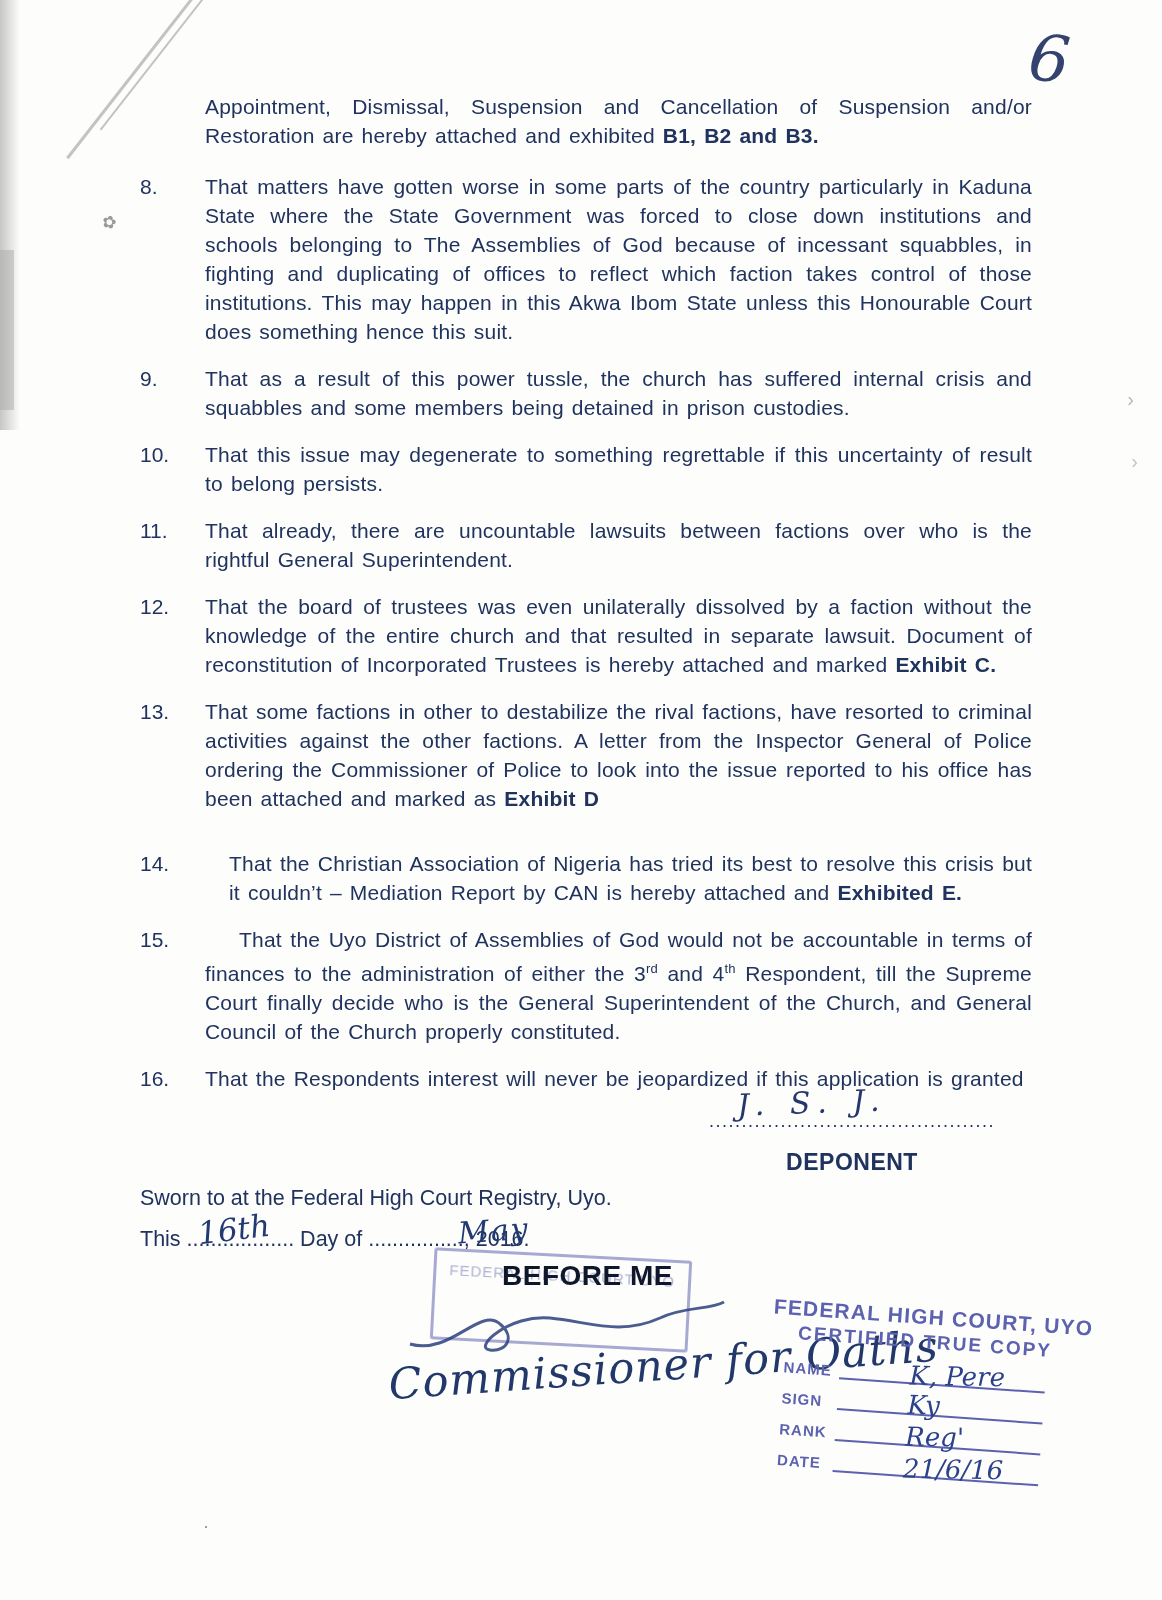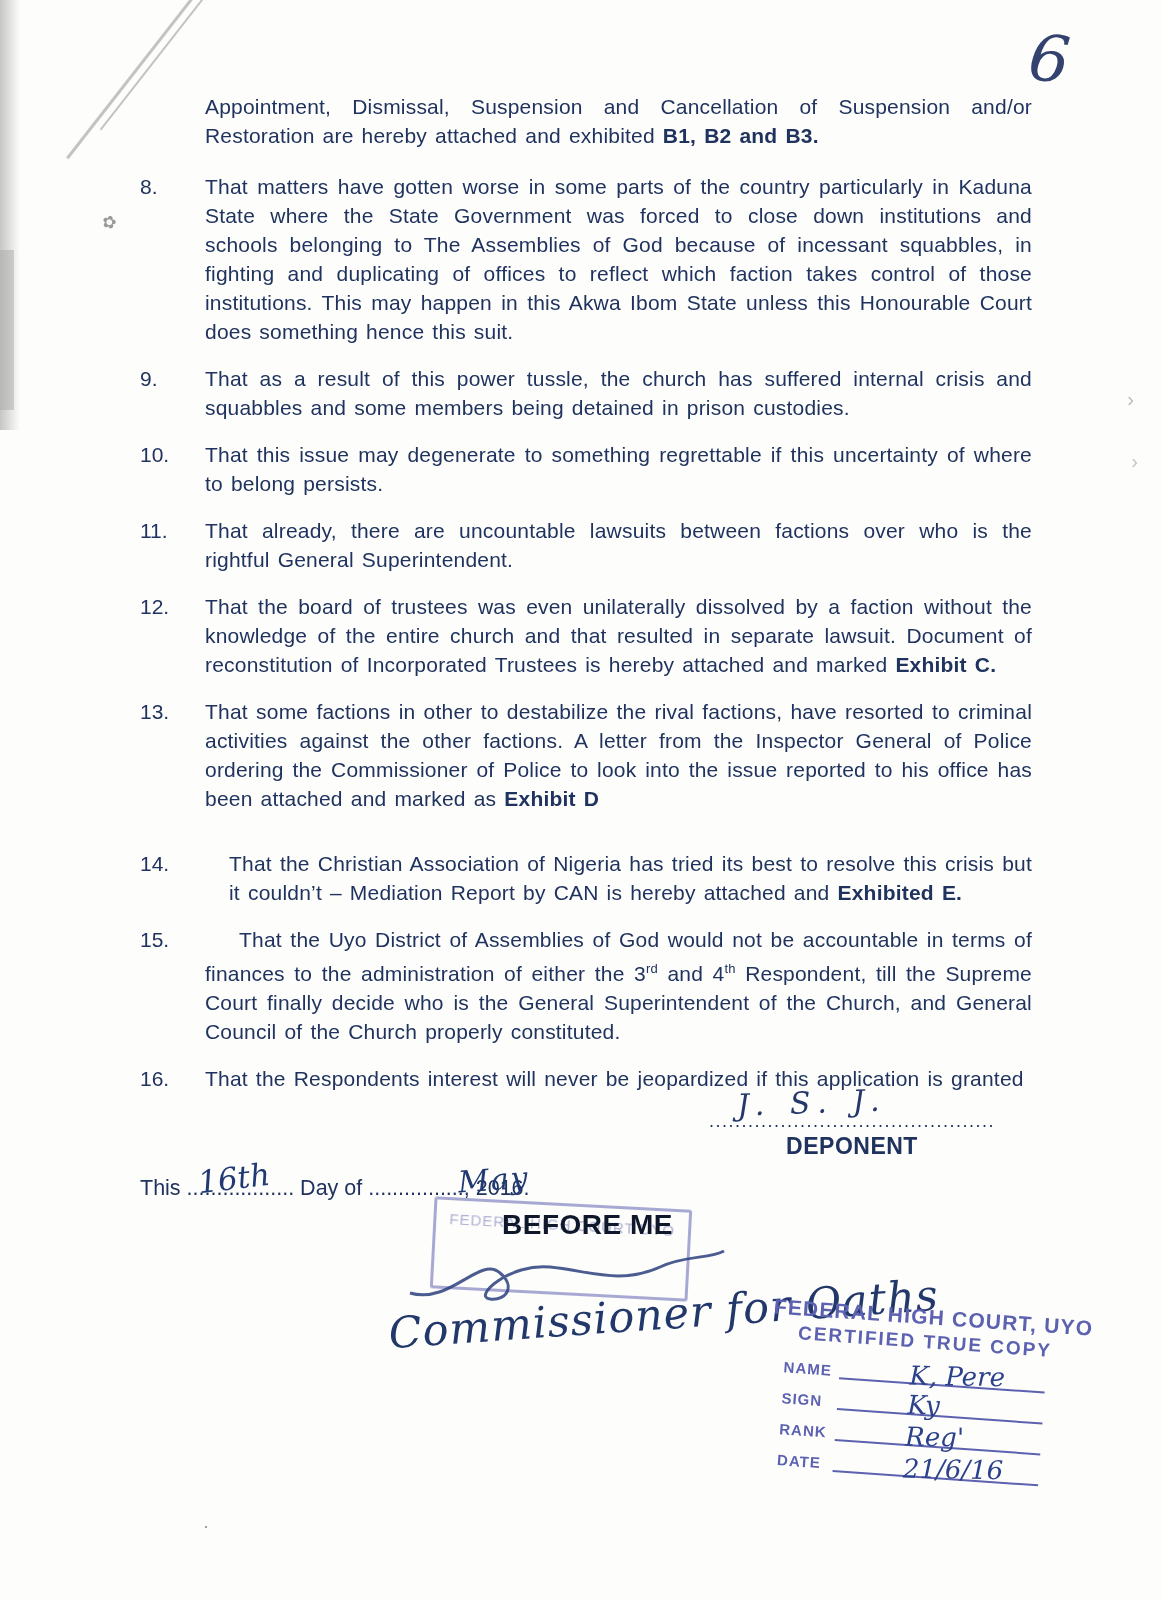--- a/index.html
+++ b/index.html
@@ -49,21 +49,21 @@
     text-align:center;position:relative;
   }
   .sig-hw{
     position:absolute;top:-26px;left:30px;
     font-family:"DejaVu Serif", serif;
     font-style:italic;font-size:30px;color:#25376b;
     letter-spacing:8px;transform:rotate(-2deg);
     white-space:nowrap;
   }
   .sig-dots{font-size:18px;letter-spacing:1.5px;color:#20335f;line-height:20px;}
-  .deponent{font-size:23px;font-weight:bold;letter-spacing:.5px;margin-top:2px;}
+  .deponent{font-size:23px;font-weight:bold;letter-spacing:.5px;margin-top:18px;}
 
   .sworn1{font-size:21.5px;margin-top:10px;}
   .sworn2{font-size:21.5px;margin-top:16px;position:relative;}
   .hw{
     font-family:"DejaVu Serif", serif;font-style:italic;
     color:#223a74;white-space:nowrap;
   }
   .hw-day{position:absolute;left:58px;top:-16px;font-size:31px;transform:rotate(-7deg);}
   .hw-month{position:absolute;left:318px;top:-14px;font-size:30px;transform:rotate(-4deg);letter-spacing:2px;}
 
@@ -154,21 +154,21 @@
       <div class="item-text"><span>That matters have gotten worse in some parts of the country particularly in Kaduna State where the State Government was forced to close down institutions and schools belonging to The Assemblies of God because of incessant squabbles, in fighting and duplicating of offices to reflect which faction takes control of those institutions. This may happen in this Akwa Ibom State unless this Honourable Court does something hence this suit.</span></div>
     </div>
 
     <div class="item">
       <div class="num">9.</div>
       <div class="item-text"><span>That as a result of this power tussle, the church has suffered internal crisis and squabbles and some members being detained in prison custodies.</span></div>
     </div>
 
     <div class="item">
       <div class="num">10.</div>
-      <div class="item-text"><span>That this issue may degenerate to something regrettable if this uncertainty of where to belong persists.</span></div>
+      <div class="item-text"><span>That this issue may degenerate to something regrettable if this uncertainty of result to belong persists.</span></div>
     </div>
 
     <div class="item">
       <div class="num">11.</div>
       <div class="item-text"><span>That already, there are uncountable lawsuits between factions over who is the rightful General Superintendent.</span></div>
     </div>
 
     <div class="item">
       <div class="num">12.</div>
       <div class="item-text"><span>That the board of trustees was even unilaterally dissolved by a faction without the knowledge of the entire church and that resulted in separate lawsuit. Document of reconstitution of Incorporated Trustees is hereby attached and marked </span><b>Exhibit C.</b></div>
@@ -196,20 +196,21 @@
       <div class="item-text"><span>That the Respondents interest will never be jeopardized if this application is granted</span></div>
     </div>
 
 
     <div class="sig-block">
       <div class="sig-hw">J. S. J.</div>
       <div class="sig-dots">............................................</div>
       <div class="deponent">DEPONENT</div>
     </div>
 
+    <div class="sworn1">Sworn to at the Federal High Court Registry, Uyo.</div>
     <div class="sworn2">
       <span>This </span><span>..................</span><span> Day of </span><span>................</span><span>, 2016.</span>
       <span class="hw hw-day">16th</span>
       <span class="hw hw-month">May</span>
     </div>
 
     <div class="before-wrap">
       <div class="stamp-box">
         <div>FEDERAL HIGH COURT UYO</div>
       </div>

